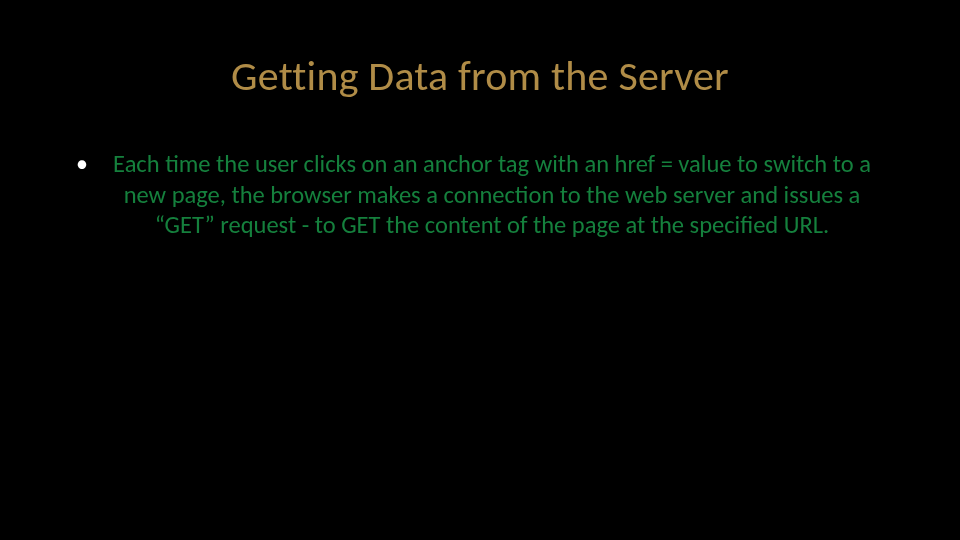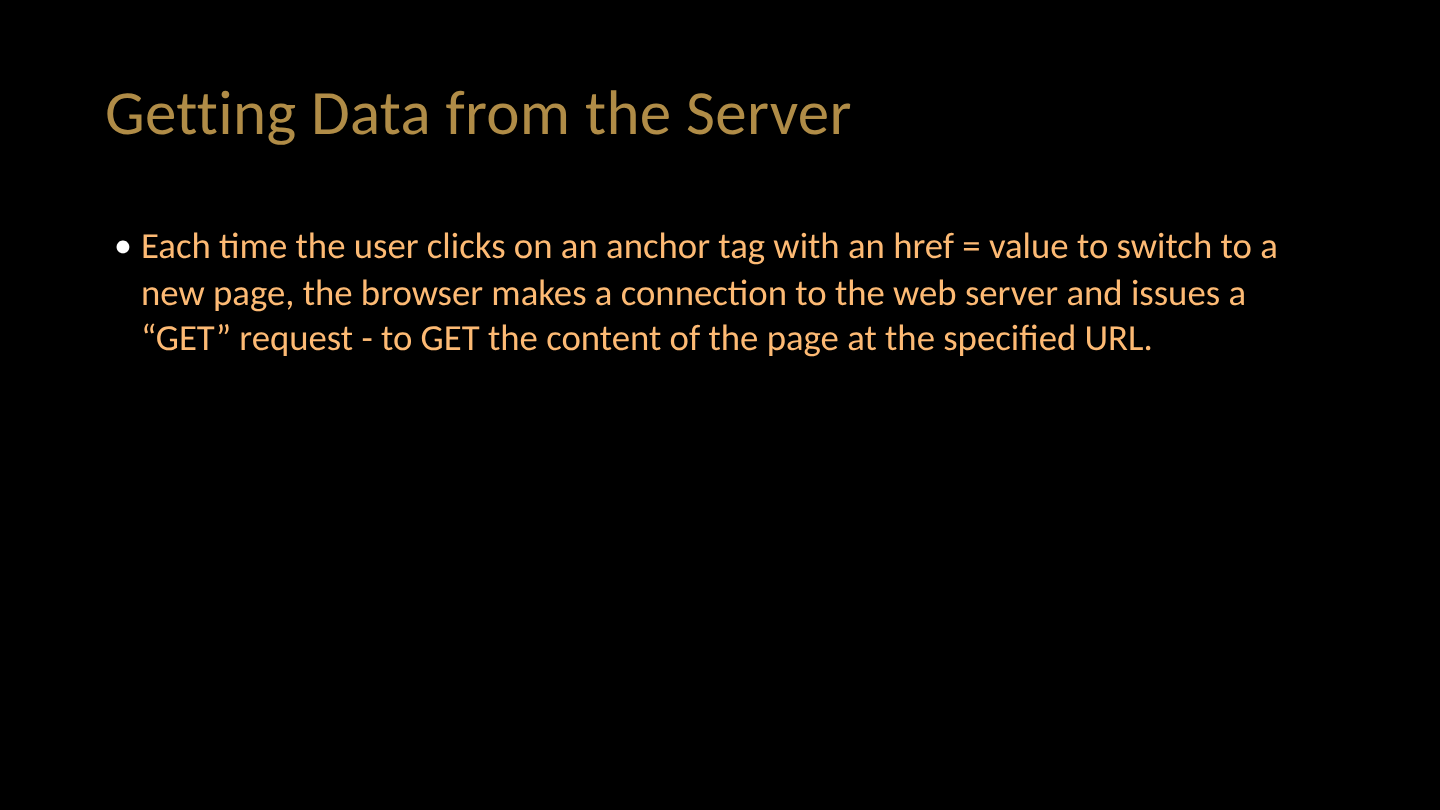--- a/index.html
+++ b/index.html
@@ -1,35 +1,35 @@
 <!DOCTYPE html>
 <html><head>
 <meta charset="utf-8">
 <style>
-  * { margin: 0; padding: 0; box-sizing: border-box; }
+  * { margin: 0; padding: 0; box-sizing: border-box; text-align: center; }
   html, body { width: 960px; height: 540px; }
   body {
     background: #000000;
     font-family: "Segoe UI", "Calibri", Arial, sans-serif;
     overflow: hidden;
   }
   .slide {
     width: 960px;
     height: 540px;
     padding: 50px 70px 0 70px;
   }
   .title {
     color: #b08c47;
     font-size: 42px;
     font-weight: 400;
     margin-bottom: 48px;
     letter-spacing: 0.2px;
   }
   .bullets {
-    color: #fdba74;
+    color: #15803d;
     font-size: 24.5px;
     line-height: 1.25;
     list-style: none;
     padding-left: 10px;
   }
   .bullets li {
     position: relative;
     padding-left: 14px;
     margin-bottom: 4px;
     font-weight: 400;

